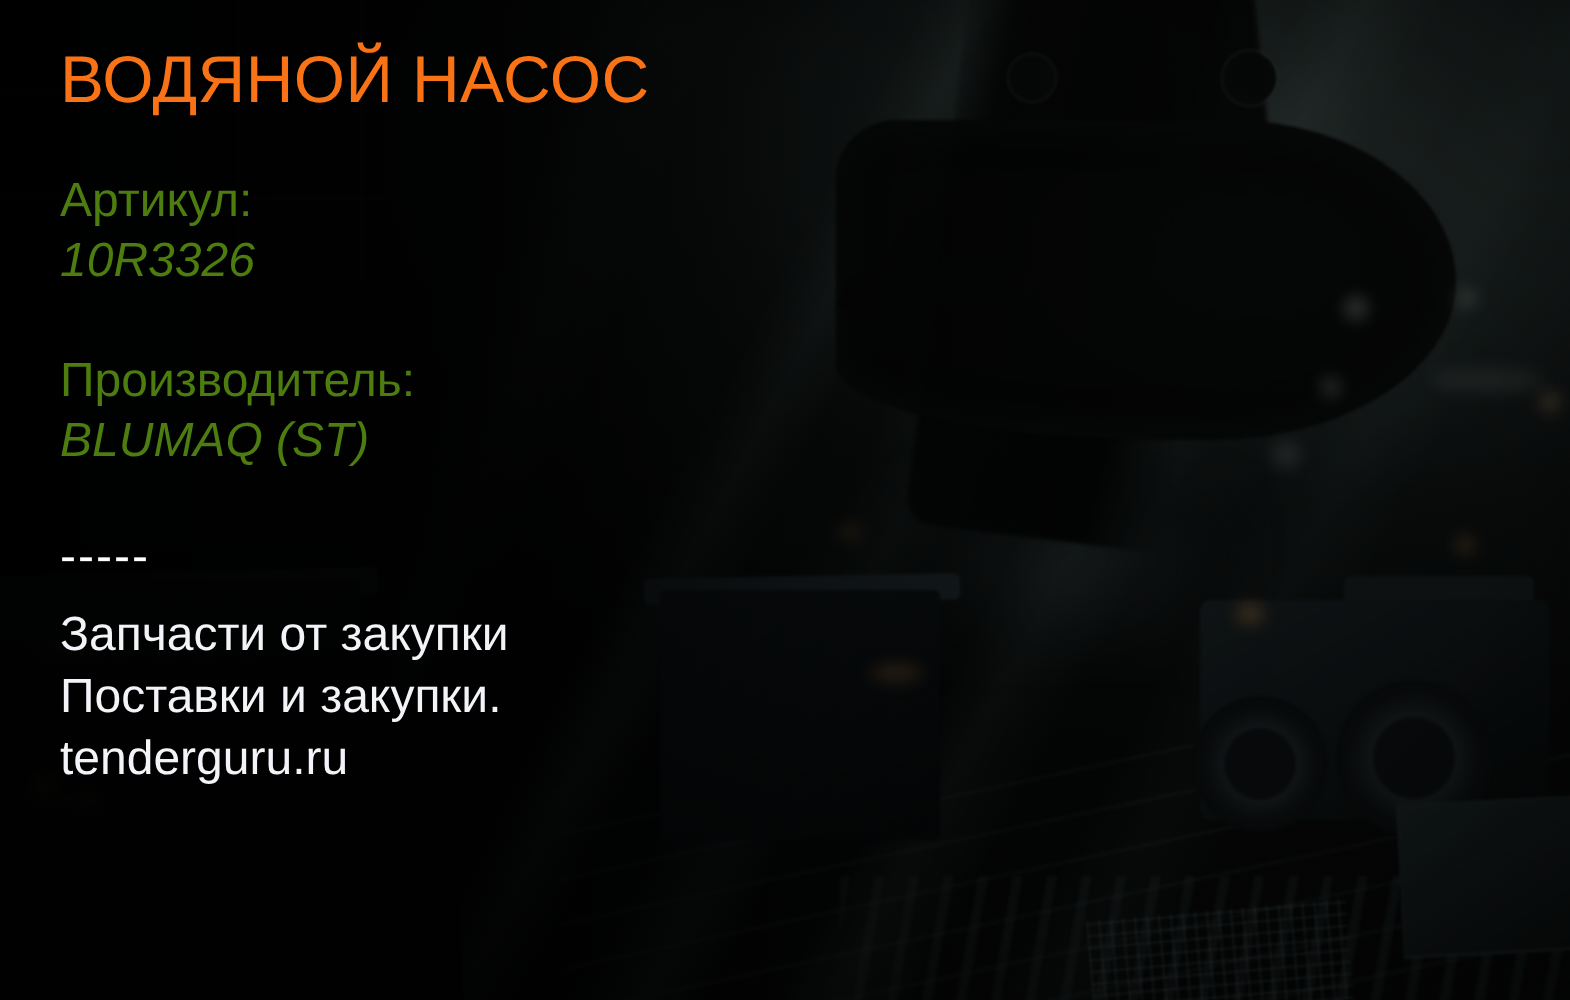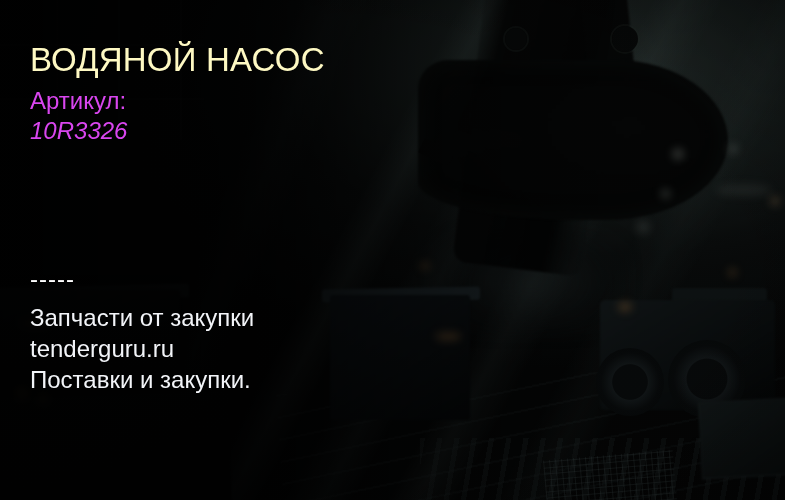--- a/index.html
+++ b/index.html
@@ -199,32 +199,32 @@
   #content {
     position: absolute;
     left: 30px;
     top: 0;
     width: 470px;
     height: 100%;
     z-index: 20;
   }
   .title {
     position: absolute;
-    top: 40px;
+    top: 20px;
     left: 0;
     font-size: 33px;
     line-height: 40px;
-    color: #fef9c3;
+    color: #f97316;
     letter-spacing: .2px;
     white-space: nowrap;
   }
   .field {
     position: absolute;
     left: 0;
-    color: #d946ef;
+    color: #4d7c0f;
     font-size: 24px;
     line-height: 30px;
     white-space: nowrap;
   }
   .field .label { display: block; }
   .field .value { display: block; font-style: italic; }
   #field-article { top: 86px; }
   #field-manufacturer { top: 176px; }
 
   .divider {
@@ -305,23 +305,27 @@
 
   <div id="content">
 
     <div class="title">ВОДЯНОЙ НАСОС</div>
 
     <div class="field" id="field-article">
       <span class="label">Артикул:</span>
       <span class="value">10R3326</span>
     </div>
 
+    <div class="field" id="field-manufacturer">
+      <span class="label">Производитель:</span>
+      <span class="value">BLUMAQ (ST)</span>
+    </div>
 
     <div class="divider">-----</div>
 
     <div class="promo">
       <span>Запчасти от закупки</span>
+      <span>Поставки и закупки.</span>
       <span>tenderguru.ru</span>
-      <span>Поставки и закупки.</span>
     </div>
 
   </div>
 </div>
 
 </body></html>

